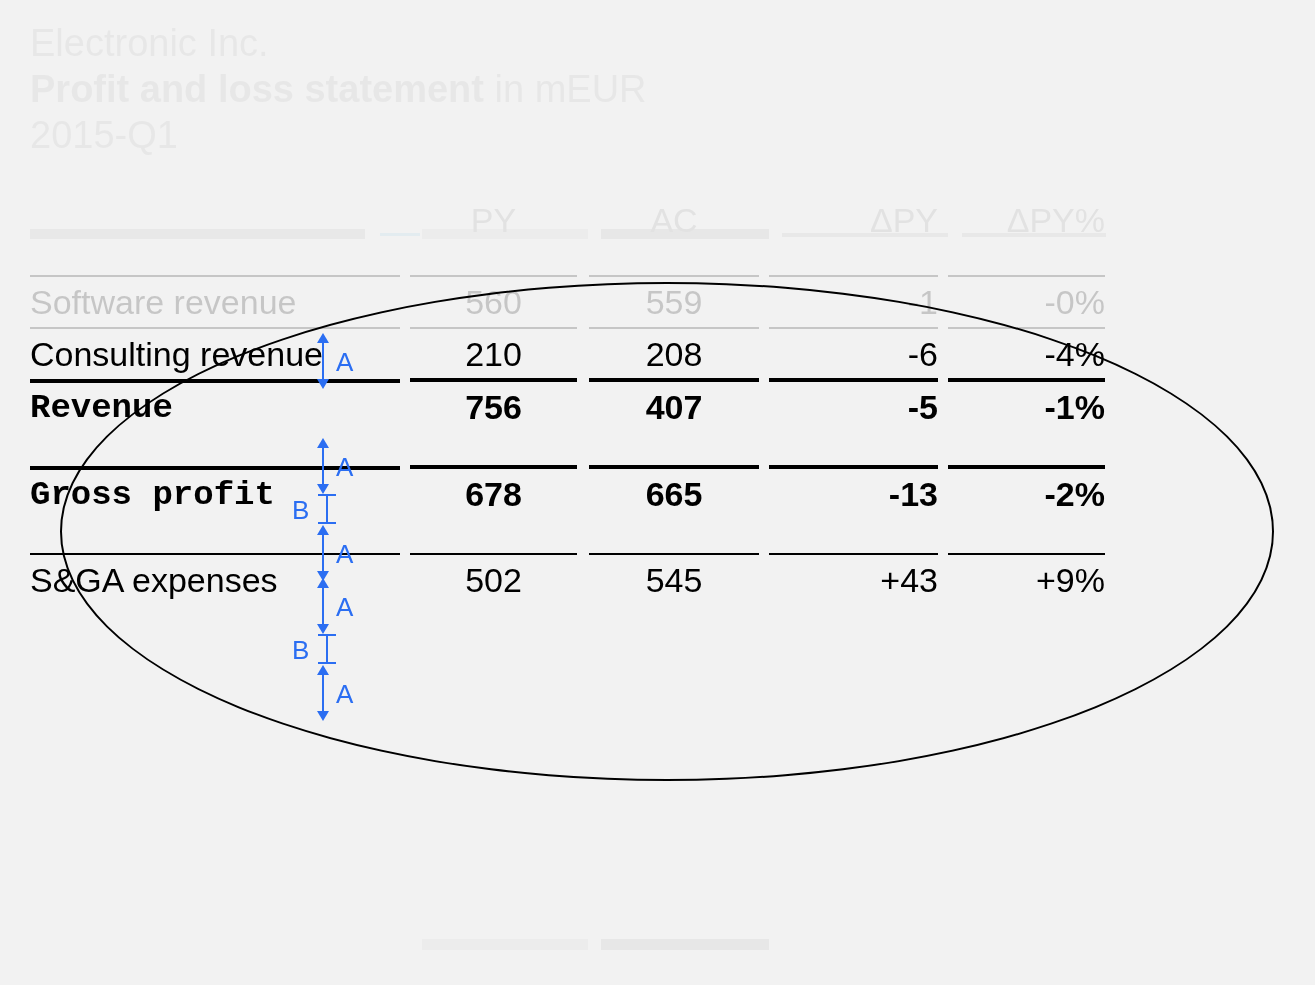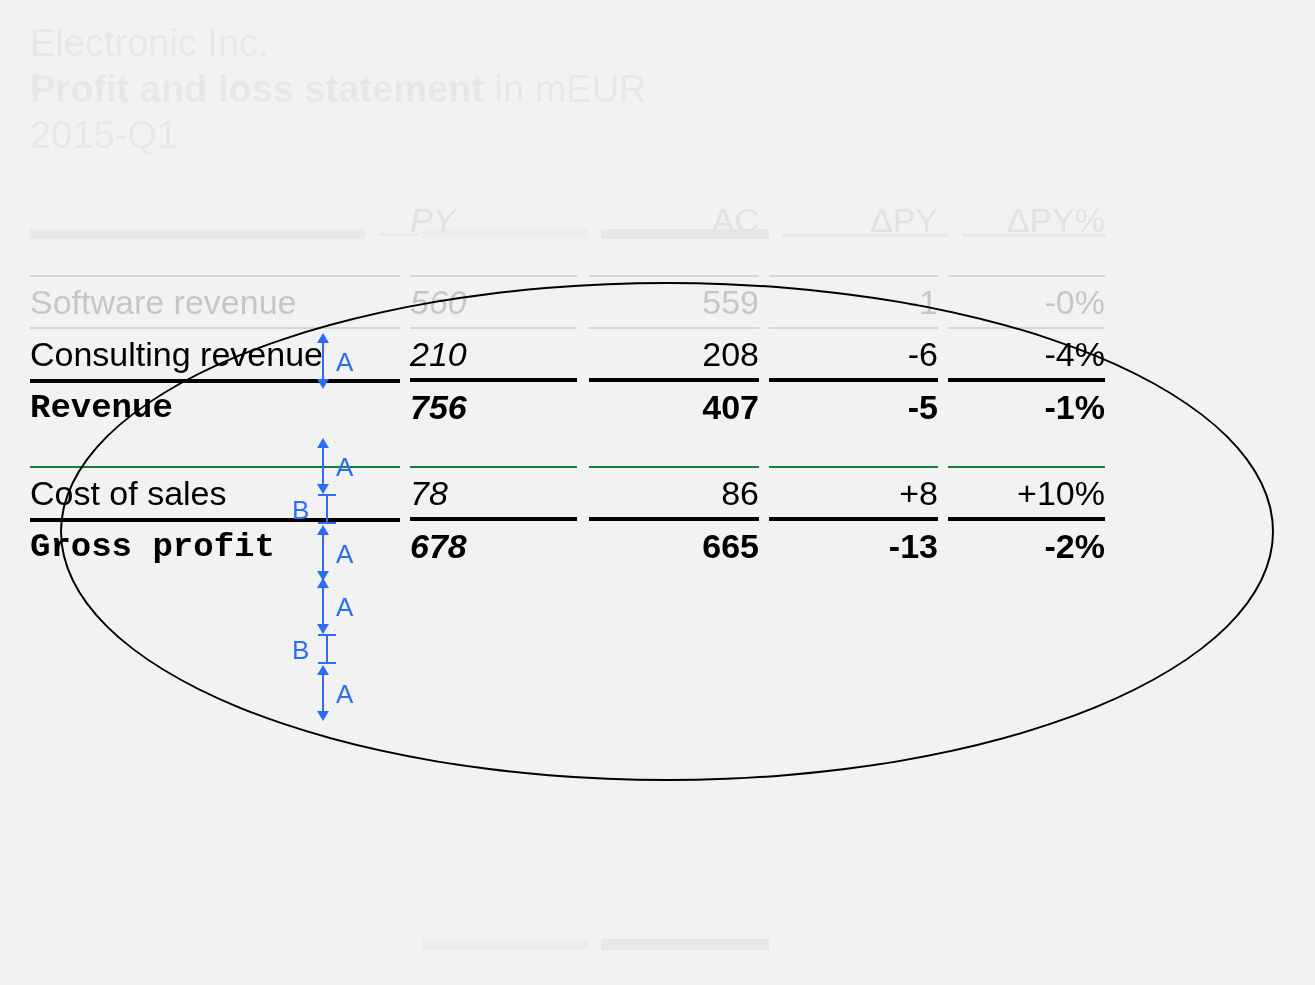--- a/index.html
+++ b/index.html
@@ -17,26 +17,26 @@
   #dim-top{top:0;height:335px;}
   #dim-bot{top:780px;height:205px;}
 
   
   #ellipse{position:absolute;left:60px;top:282px;width:1210px;height:495px;border:2px solid #000;border-radius:50%;background:transparent;pointer-events:none;z-index:60;}
 
   
   table{position:absolute;left:30px;top:188px;border-collapse:separate;border-spacing:0;font-size:34px;color:#000;}
   th,td{padding:0;vertical-align:bottom;height:52px;box-sizing:border-box;}
   .lbl{width:380px;text-align:left;padding-right:10px;}
-  .py {width:179px;text-align:left;padding-right:12px;font-style:italic;}
-  .ac {width:180px;text-align:right;padding-right:10px;}
+  .py {width:179px;text-align:center;padding-right:12px;}
+  .ac {width:180px;text-align:center;padding-right:10px;}
   .dpy{width:179px;text-align:right;padding-right:10px;}
   .pct{width:157px;text-align:right;}
   th{font-weight:normal;color:#9a9a9a;}
-  .cell{display:inline-block;width:100%;border-top:2px solid #15803d;padding-top:6px;padding-bottom:4px;box-sizing:border-box;white-space:nowrap;}
+  .cell{display:inline-block;width:100%;border-top:2px solid #000000;padding-top:6px;padding-bottom:4px;box-sizing:border-box;white-space:nowrap;}
   tr.sum .cell{border-top:4px solid #000;font-weight:bold;}
   tr.sum .lbl .cell{font-weight:bold;font-family:Liberation Mono, monospace;}
   tr.gap td{height:34px;}
 
   
   .hbar{position:absolute;height:10px;}
   #hbar-lbl{left:30px;top:229px;width:335px;background:#bdbdbd;}
   #hbar-py-thin{left:380px;top:233px;width:40px;height:3px;background:#a0cfe8;}
   #hbar-py {left:422px;top:229px;width:166px;background:#d0d0d0;}
   #hbar-ac {left:601px;top:229px;width:168px;background:#b5b5b5;}
@@ -124,39 +124,39 @@
         <td class="py"><span class="cell">756</span></td>
         <td class="ac"><span class="cell">407</span></td>
         <td class="dpy"><span class="cell">-5</span></td>
         <td class="pct"><span class="cell">-1%</span></td>
       </tr>
 
       <tr class="gap">
           <td colspan="5"></td>
         </tr>
 
-      <tr>
-        <td class="lbl"><span class="cell">Cost of sales</span></td>
-        <td class="py"><span class="cell">78</span></td>
-        <td class="ac"><span class="cell">86</span></td>
-        <td class="dpy"><span class="cell">+8</span></td>
-        <td class="pct"><span class="cell">+10%</span></td>
-      </tr>
       <tr class="sum">
         <td class="lbl"><span class="cell">Gross profit</span></td>
         <td class="py"><span class="cell">678</span></td>
         <td class="ac"><span class="cell">665</span></td>
         <td class="dpy"><span class="cell">-13</span></td>
         <td class="pct"><span class="cell">-2%</span></td>
       </tr>
 
       <tr class="gap">
           <td colspan="5"></td>
         </tr>
 
+      <tr>
+        <td class="lbl"><span class="cell">S&amp;GA expenses</span></td>
+        <td class="py"><span class="cell">502</span></td>
+        <td class="ac"><span class="cell">545</span></td>
+        <td class="dpy"><span class="cell">+43</span></td>
+        <td class="pct"><span class="cell">+9%</span></td>
+      </tr>
     </tbody>
   </table>
 
   <div id="dim-top" class="dim"></div>
   <div id="dim-bot" class="dim"></div>
 
   <div id="ellipse"></div>
 
   <div class="brace braceA" style="left:310px;top:335px;">
     <div class="line"></div>

